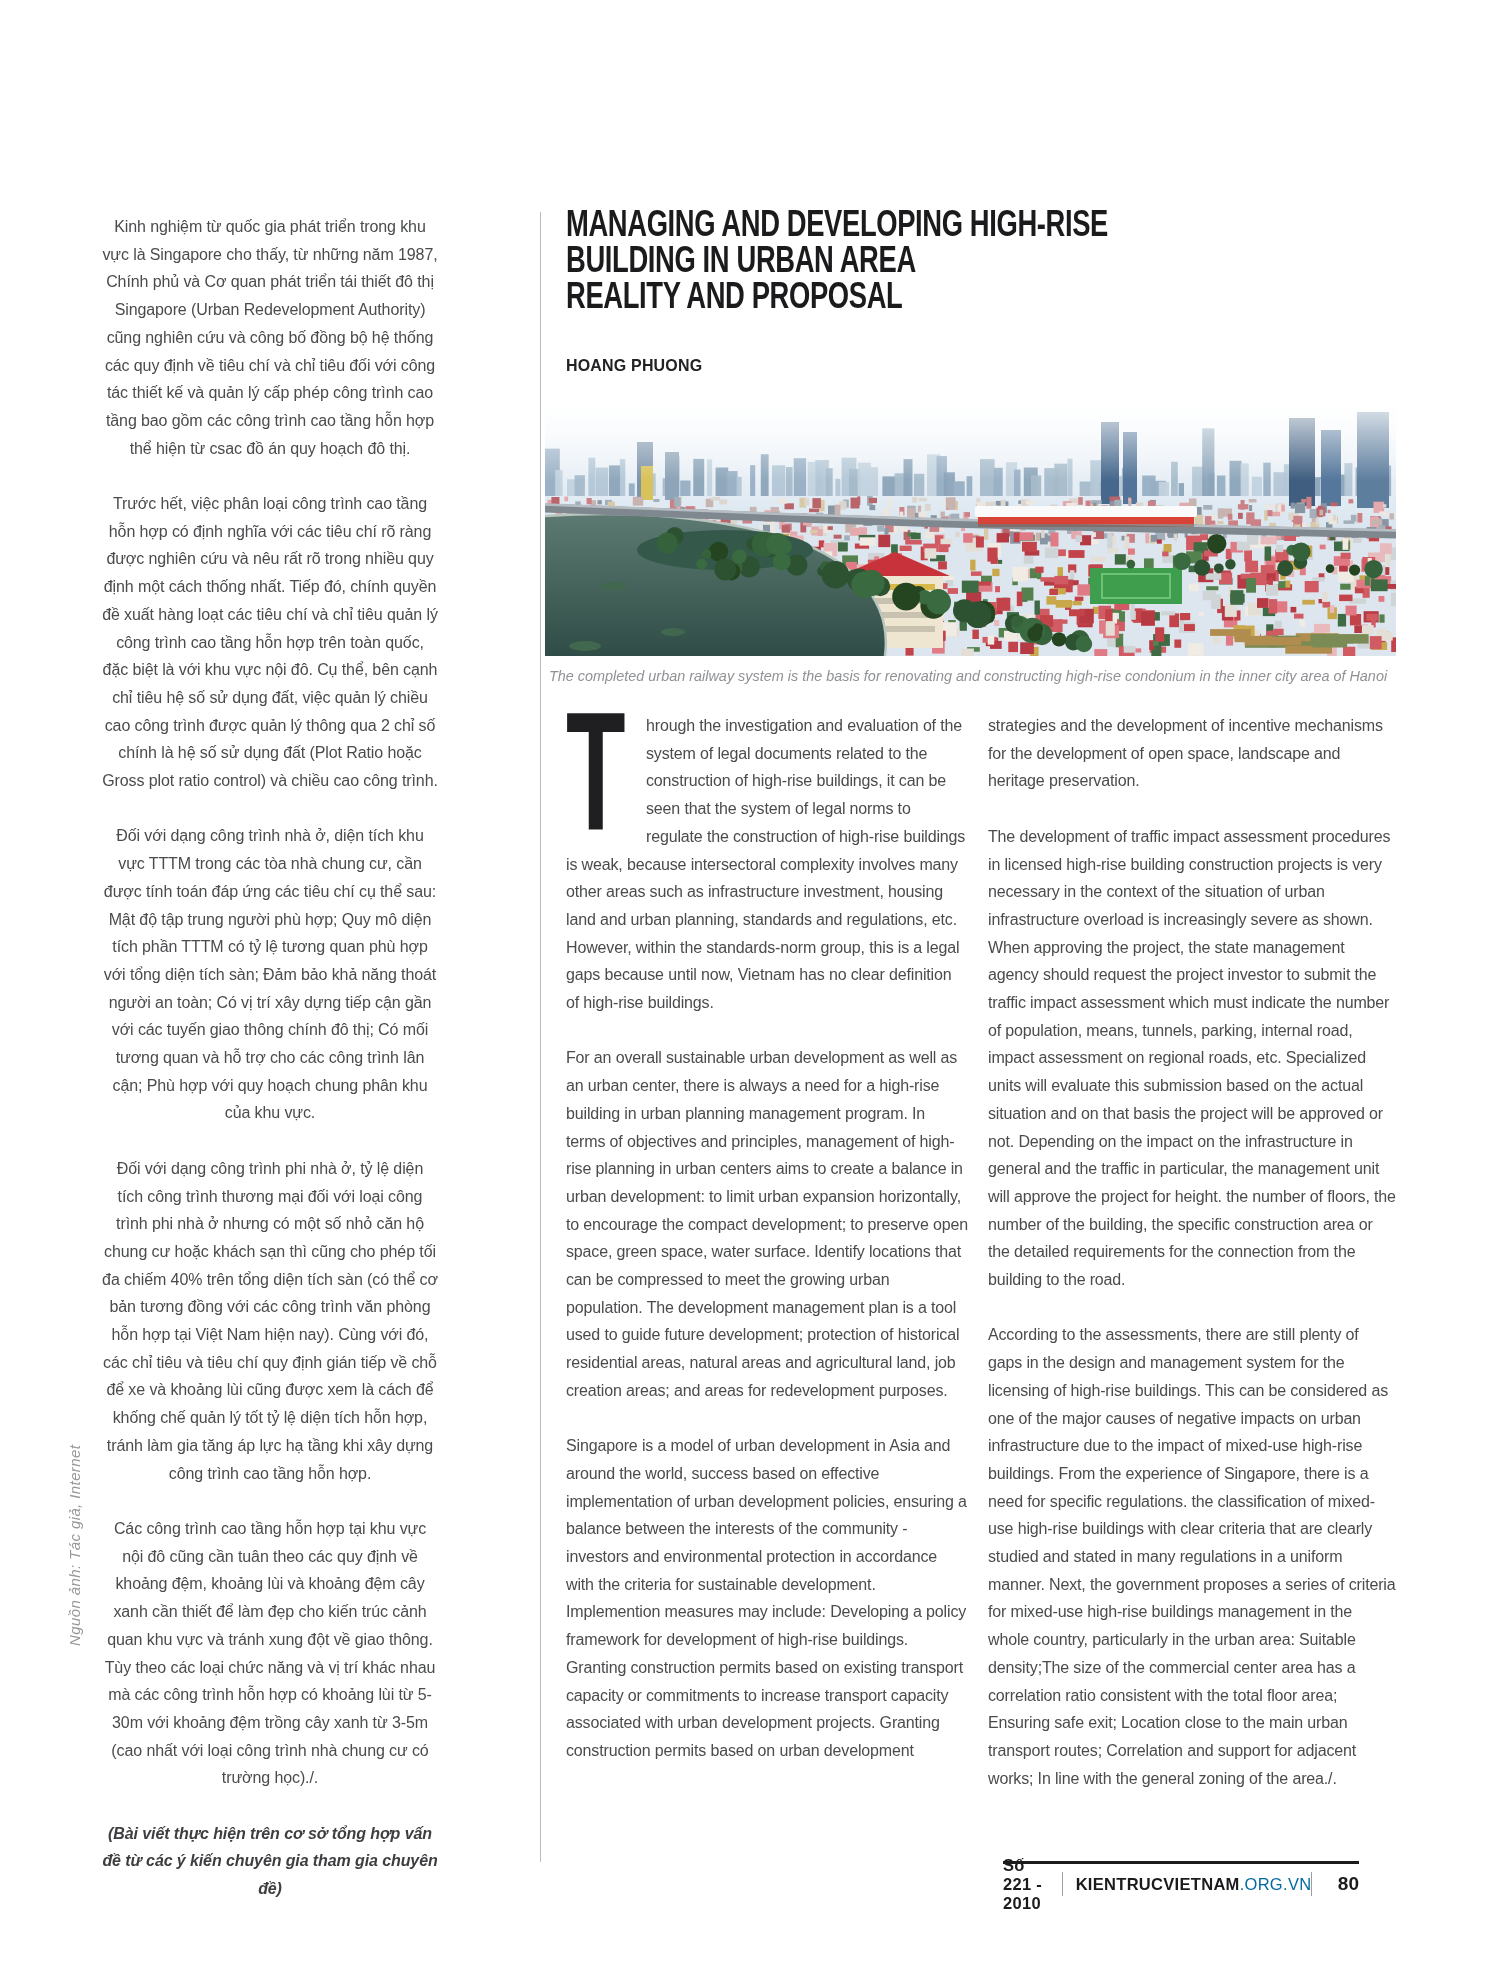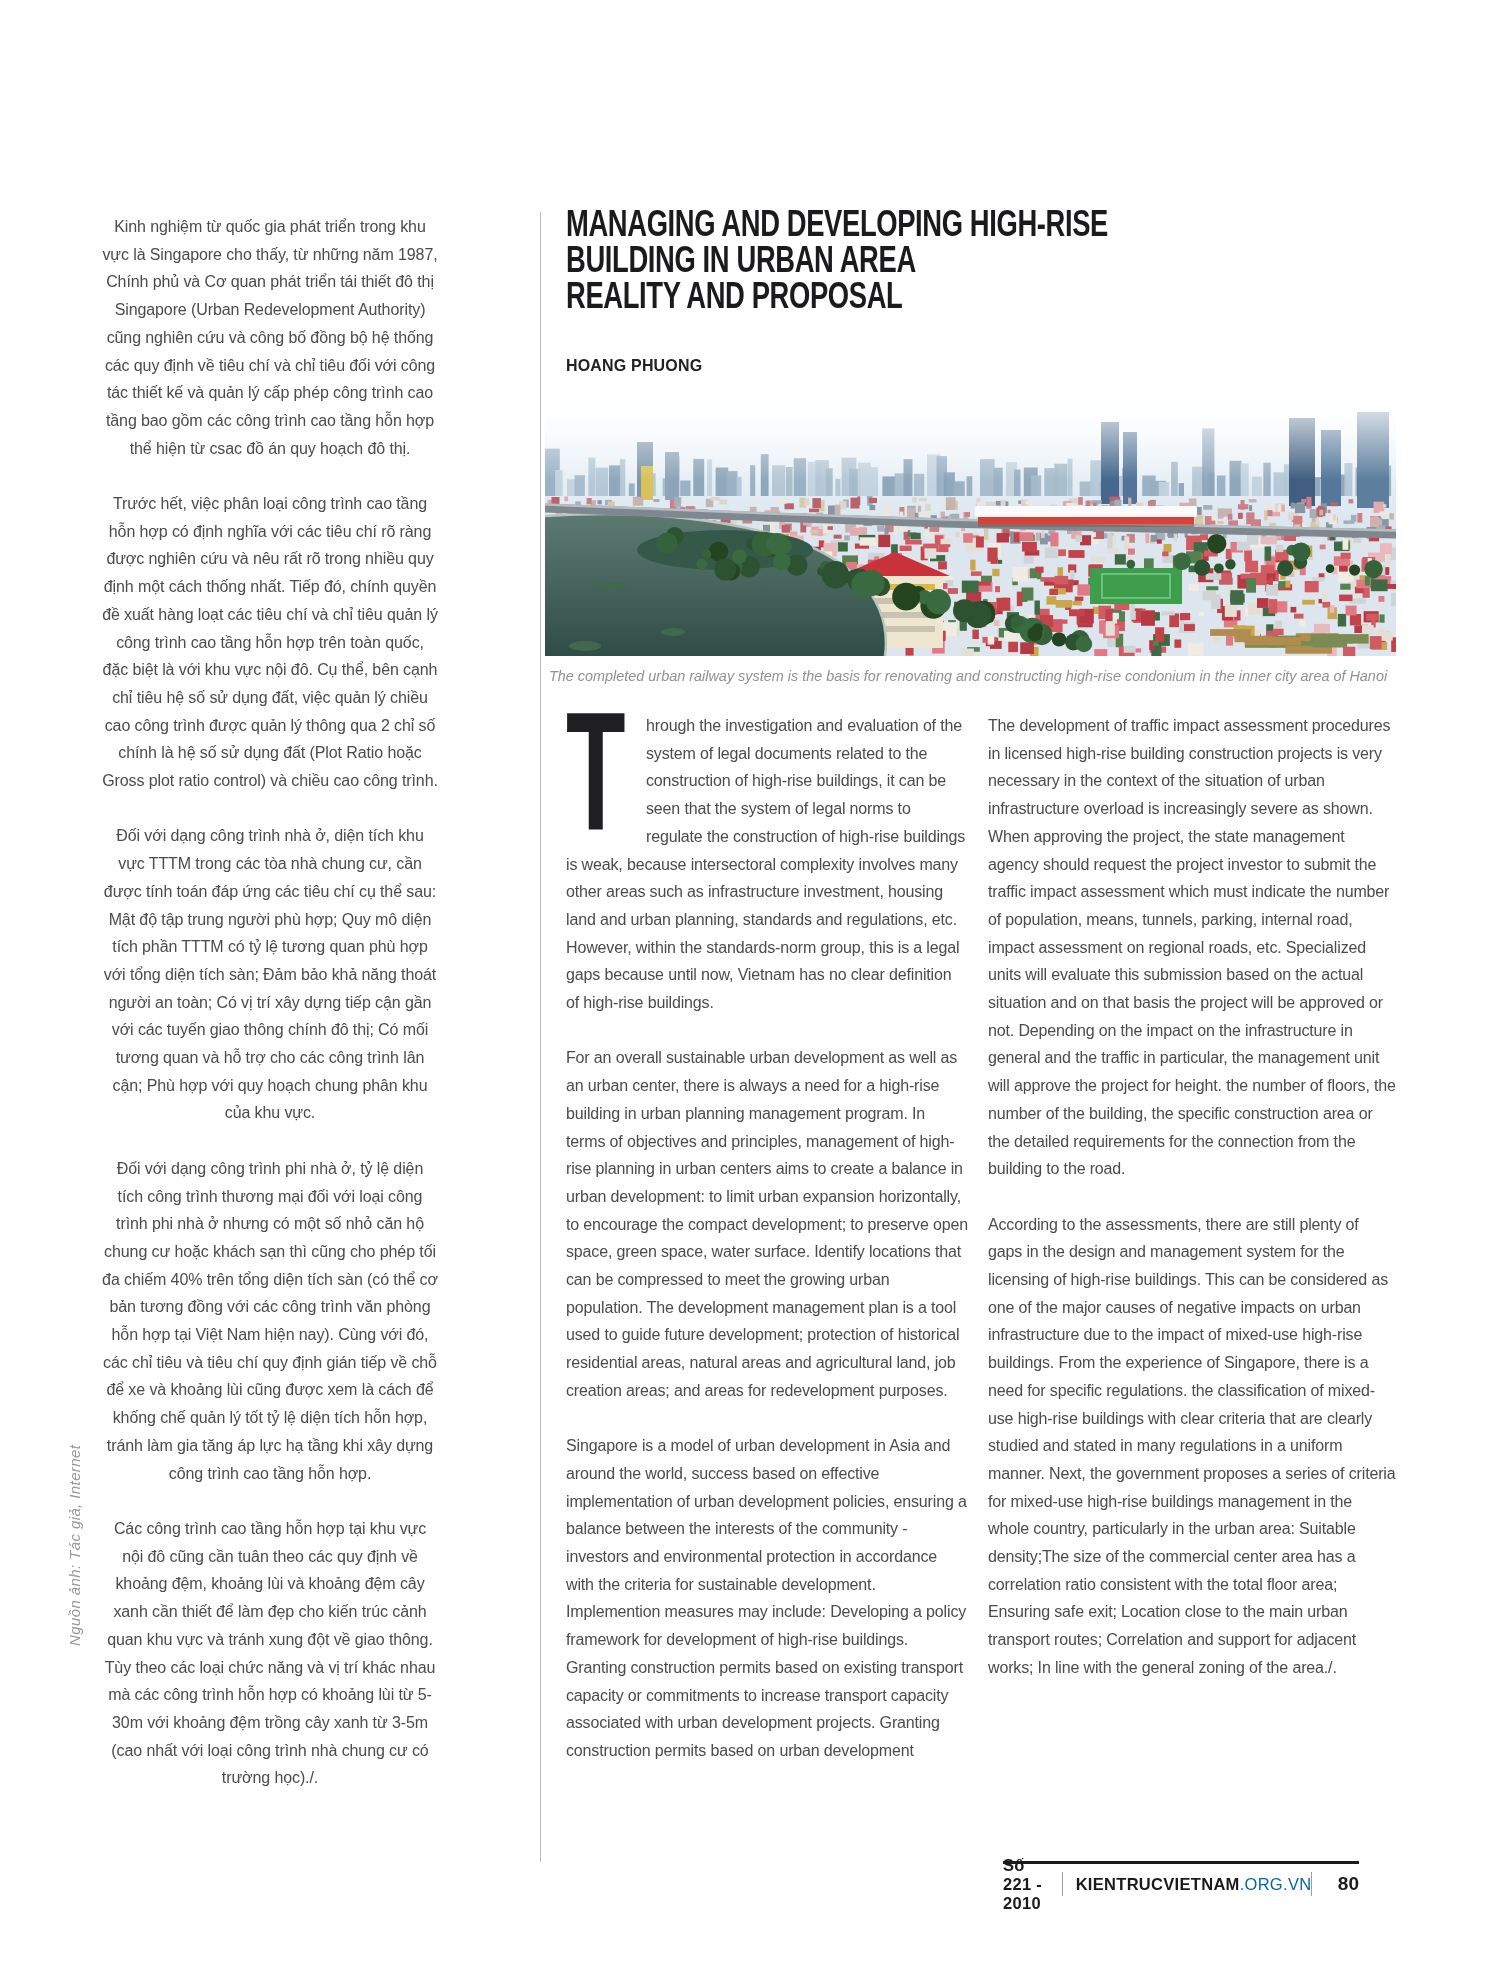--- a/index.html
+++ b/index.html
@@ -58,20 +58,21 @@
 <body>
 
 <div class="page">
 
   <div class="vn-col">
     <p>Kinh nghiệm từ quốc gia phát triển trong khu vực là Singapore cho thấy, từ những năm 1987, Chính phủ và Cơ quan phát triển tái thiết đô thị Singapore (Urban Redevelopment Authority) cũng nghiên cứu và công bố đồng bộ hệ thống các quy định về tiêu chí và chỉ tiêu đối với công tác thiết kế và quản lý cấp phép công trình cao tầng bao gồm các công trình cao tầng hỗn hợp thể hiện từ csac đồ án quy hoạch đô thị.</p>
     <p>Trước hết, việc phân loại công trình cao tầng hỗn hợp có định nghĩa với các tiêu chí rõ ràng được nghiên cứu và nêu rất rõ trong nhiều quy định một cách thống nhất. Tiếp đó, chính quyền đề xuất hàng loạt các tiêu chí và chỉ tiêu quản lý công trình cao tầng hỗn hợp trên toàn quốc, đặc biệt là với khu vực nội đô. Cụ thể, bên cạnh chỉ tiêu hệ số sử dụng đất, việc quản lý chiều cao công trình được quản lý thông qua 2 chỉ số chính là hệ số sử dụng đất (Plot Ratio hoặc Gross plot ratio control) và chiều cao công trình.</p>
     <p>Đối với dạng công trình nhà ở, diện tích khu vực TTTM trong các tòa nhà chung cư, cần được tính toán đáp ứng các tiêu chí cụ thể sau: Mật độ tập trung người phù hợp; Quy mô diện tích phần TTTM có tỷ lệ tương quan phù hợp với tổng diện tích sàn; Đảm bảo khả năng thoát người an toàn; Có vị trí xây dựng tiếp cận gần với các tuyến giao thông chính đô thị; Có mối tương quan và hỗ trợ cho các công trình lân cận; Phù hợp với quy hoạch chung phân khu của khu vực.</p>
     <p>Đối với dạng công trình phi nhà ở, tỷ lệ diện tích công trình thương mại đối với loại công trình phi nhà ở nhưng có một số nhỏ căn hộ chung cư hoặc khách sạn thì cũng cho phép tối đa chiếm 40% trên tổng diện tích sàn (có thể cơ bản tương đồng với các công trình văn phòng hỗn hợp tại Việt Nam hiện nay). Cùng với đó, các chỉ tiêu và tiêu chí quy định gián tiếp về chỗ để xe và khoảng lùi cũng được xem là cách để khống chế quản lý tốt tỷ lệ diện tích hỗn hợp, tránh làm gia tăng áp lực hạ tầng khi xây dựng công trình cao tầng hỗn hợp.</p>
     <p>Các công trình cao tầng hỗn hợp tại khu vực nội đô cũng cần tuân theo các quy định về khoảng đệm, khoảng lùi và khoảng đệm cây xanh cần thiết để làm đẹp cho kiến trúc cảnh quan khu vực và tránh xung đột về giao thông. Tùy theo các loại chức năng và vị trí khác nhau mà các công trình hỗn hợp có khoảng lùi từ 5-30m với khoảng đệm trồng cây xanh từ 3-5m (cao nhất với loại công trình nhà chung cư có trường học)./.</p>
+    <p class="vn-note">(Bài viết thực hiện trên cơ sở tổng hợp vấn đề từ các ý kiến chuyên gia tham gia chuyên đề)</p>
   </div>
 
   <div class="v-credit">Nguồn ảnh: Tác giả, Internet</div>
 
   <div class="rule-v"></div>
 
   <div class="title">
     <div>MANAGING AND DEVELOPING HIGH-RISE</div>
     <div>BUILDING IN URBAN AREA</div>
     <div>REALITY AND PROPOSAL</div>
@@ -1278,20 +1279,21 @@
     </svg>
   </div>
   <div class="caption">The completed urban railway system is the basis for renovating and constructing high-rise condonium in the inner city area of Hanoi</div>
 
   <div class="en-col en-col1">
     <p><span class="dropcap">T</span><span>hrough the investigation and evaluation of the system of legal documents related to the construction of high-rise buildings, it can be seen that the system of legal norms to regulate the construction of high-rise buildings is weak, because intersectoral complexity involves many other areas such as infrastructure investment, housing land and urban planning, standards and regulations, etc. However, within the standards-norm group, this is a legal gaps because until now, Vietnam has no clear definition of high-rise buildings.</span></p>
     <p>For an overall sustainable urban development as well as an urban center, there is always a need for a high-rise building in urban planning management program. In terms of objectives and principles, management of high-rise planning in urban centers aims to create a balance in urban development: to limit urban expansion horizontally, to encourage the compact development; to preserve open space, green space, water surface. Identify locations that can be compressed to meet the growing urban population. The development management plan is a tool used to guide future development; protection of historical residential areas, natural areas and agricultural land, job creation areas; and areas for redevelopment purposes.</p>
     <p>Singapore is a model of urban development in Asia and around the world, success based on effective implementation of urban development policies, ensuring a balance between the interests of the community - investors and environmental protection in accordance with the criteria for sustainable development. Implemention measures may include: Developing a policy framework for development of high-rise buildings. Granting construction permits based on existing transport capacity or commitments to increase transport capacity associated with urban development projects. Granting construction permits based on urban development</p>
   </div>
   <div class="en-col en-col2">
+    <p>strategies and the development of incentive mechanisms for the development of open space, landscape and heritage preservation.</p>
     <p>The development of traffic impact assessment procedures in licensed high-rise building construction projects is very necessary in the context of the situation of urban infrastructure overload is increasingly severe as shown. When approving the project, the state management agency should request the project investor to submit the traffic impact assessment which must indicate the number of population, means, tunnels, parking, internal road, impact assessment on regional roads, etc. Specialized units will evaluate this submission based on the actual situation and on that basis the project will be approved or not. Depending on the impact on the infrastructure in general and the traffic in particular, the management unit will approve the project for height. the number of floors, the number of the building, the specific construction area or the detailed requirements for the connection from the building to the road.</p>
     <p>According to the assessments, there are still plenty of gaps in the design and management system for the licensing of high-rise buildings. This can be considered as one of the major causes of negative impacts on urban infrastructure due to the impact of mixed-use high-rise buildings. From the experience of Singapore, there is a need for specific regulations. the classification of mixed-use high-rise buildings with clear criteria that are clearly studied and stated in many regulations in a uniform manner. Next, the government proposes a series of criteria for mixed-use high-rise buildings management in the whole country, particularly in the urban area: Suitable density;The size of the commercial center area has a correlation ratio consistent with the total floor area; Ensuring safe exit; Location close to the main urban transport routes; Correlation and support for adjacent works; In line with the general zoning of the area./.</p>
   </div>
 
   <div class="f-rule"></div>
   <div class="footer">
     <span class="f-issue">Số 221 - 2010</span>
     <span class="f-sep"></span>
     <span><span class="f-site-bold">KIENTRUCVIETNAM</span><span class="f-site-gray">.ORG.VN</span></span>
     <span class="f-sep f-sep2"></span>

